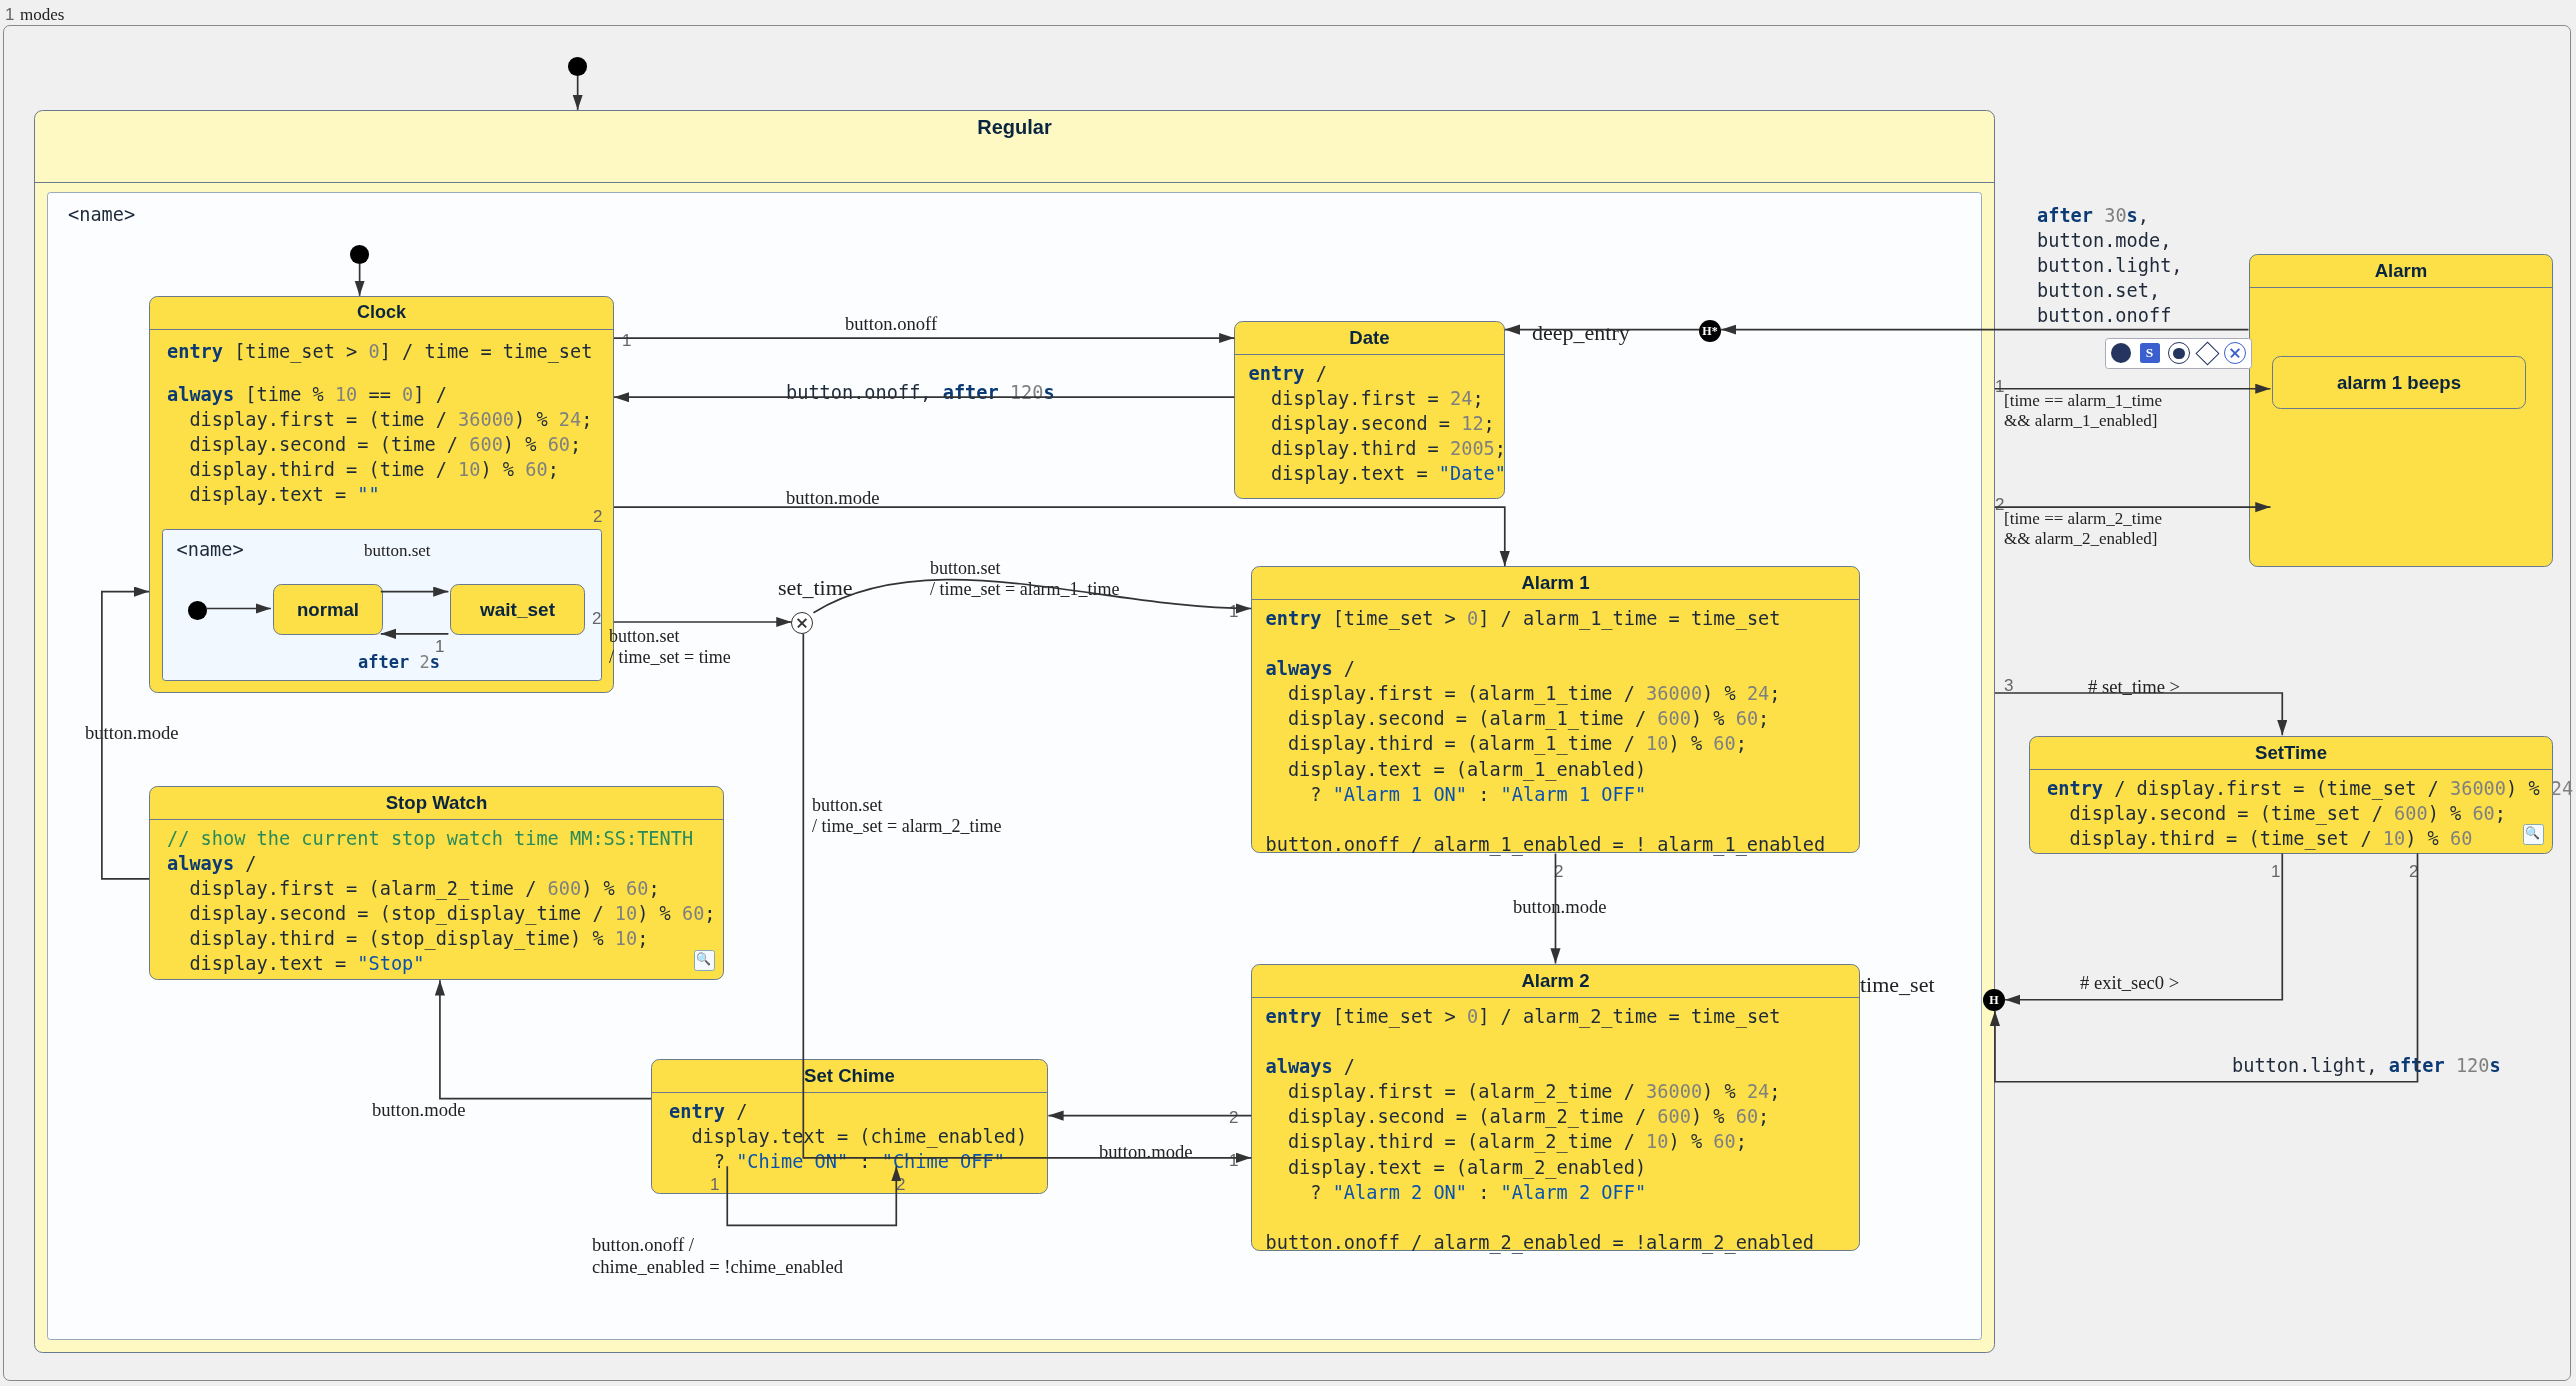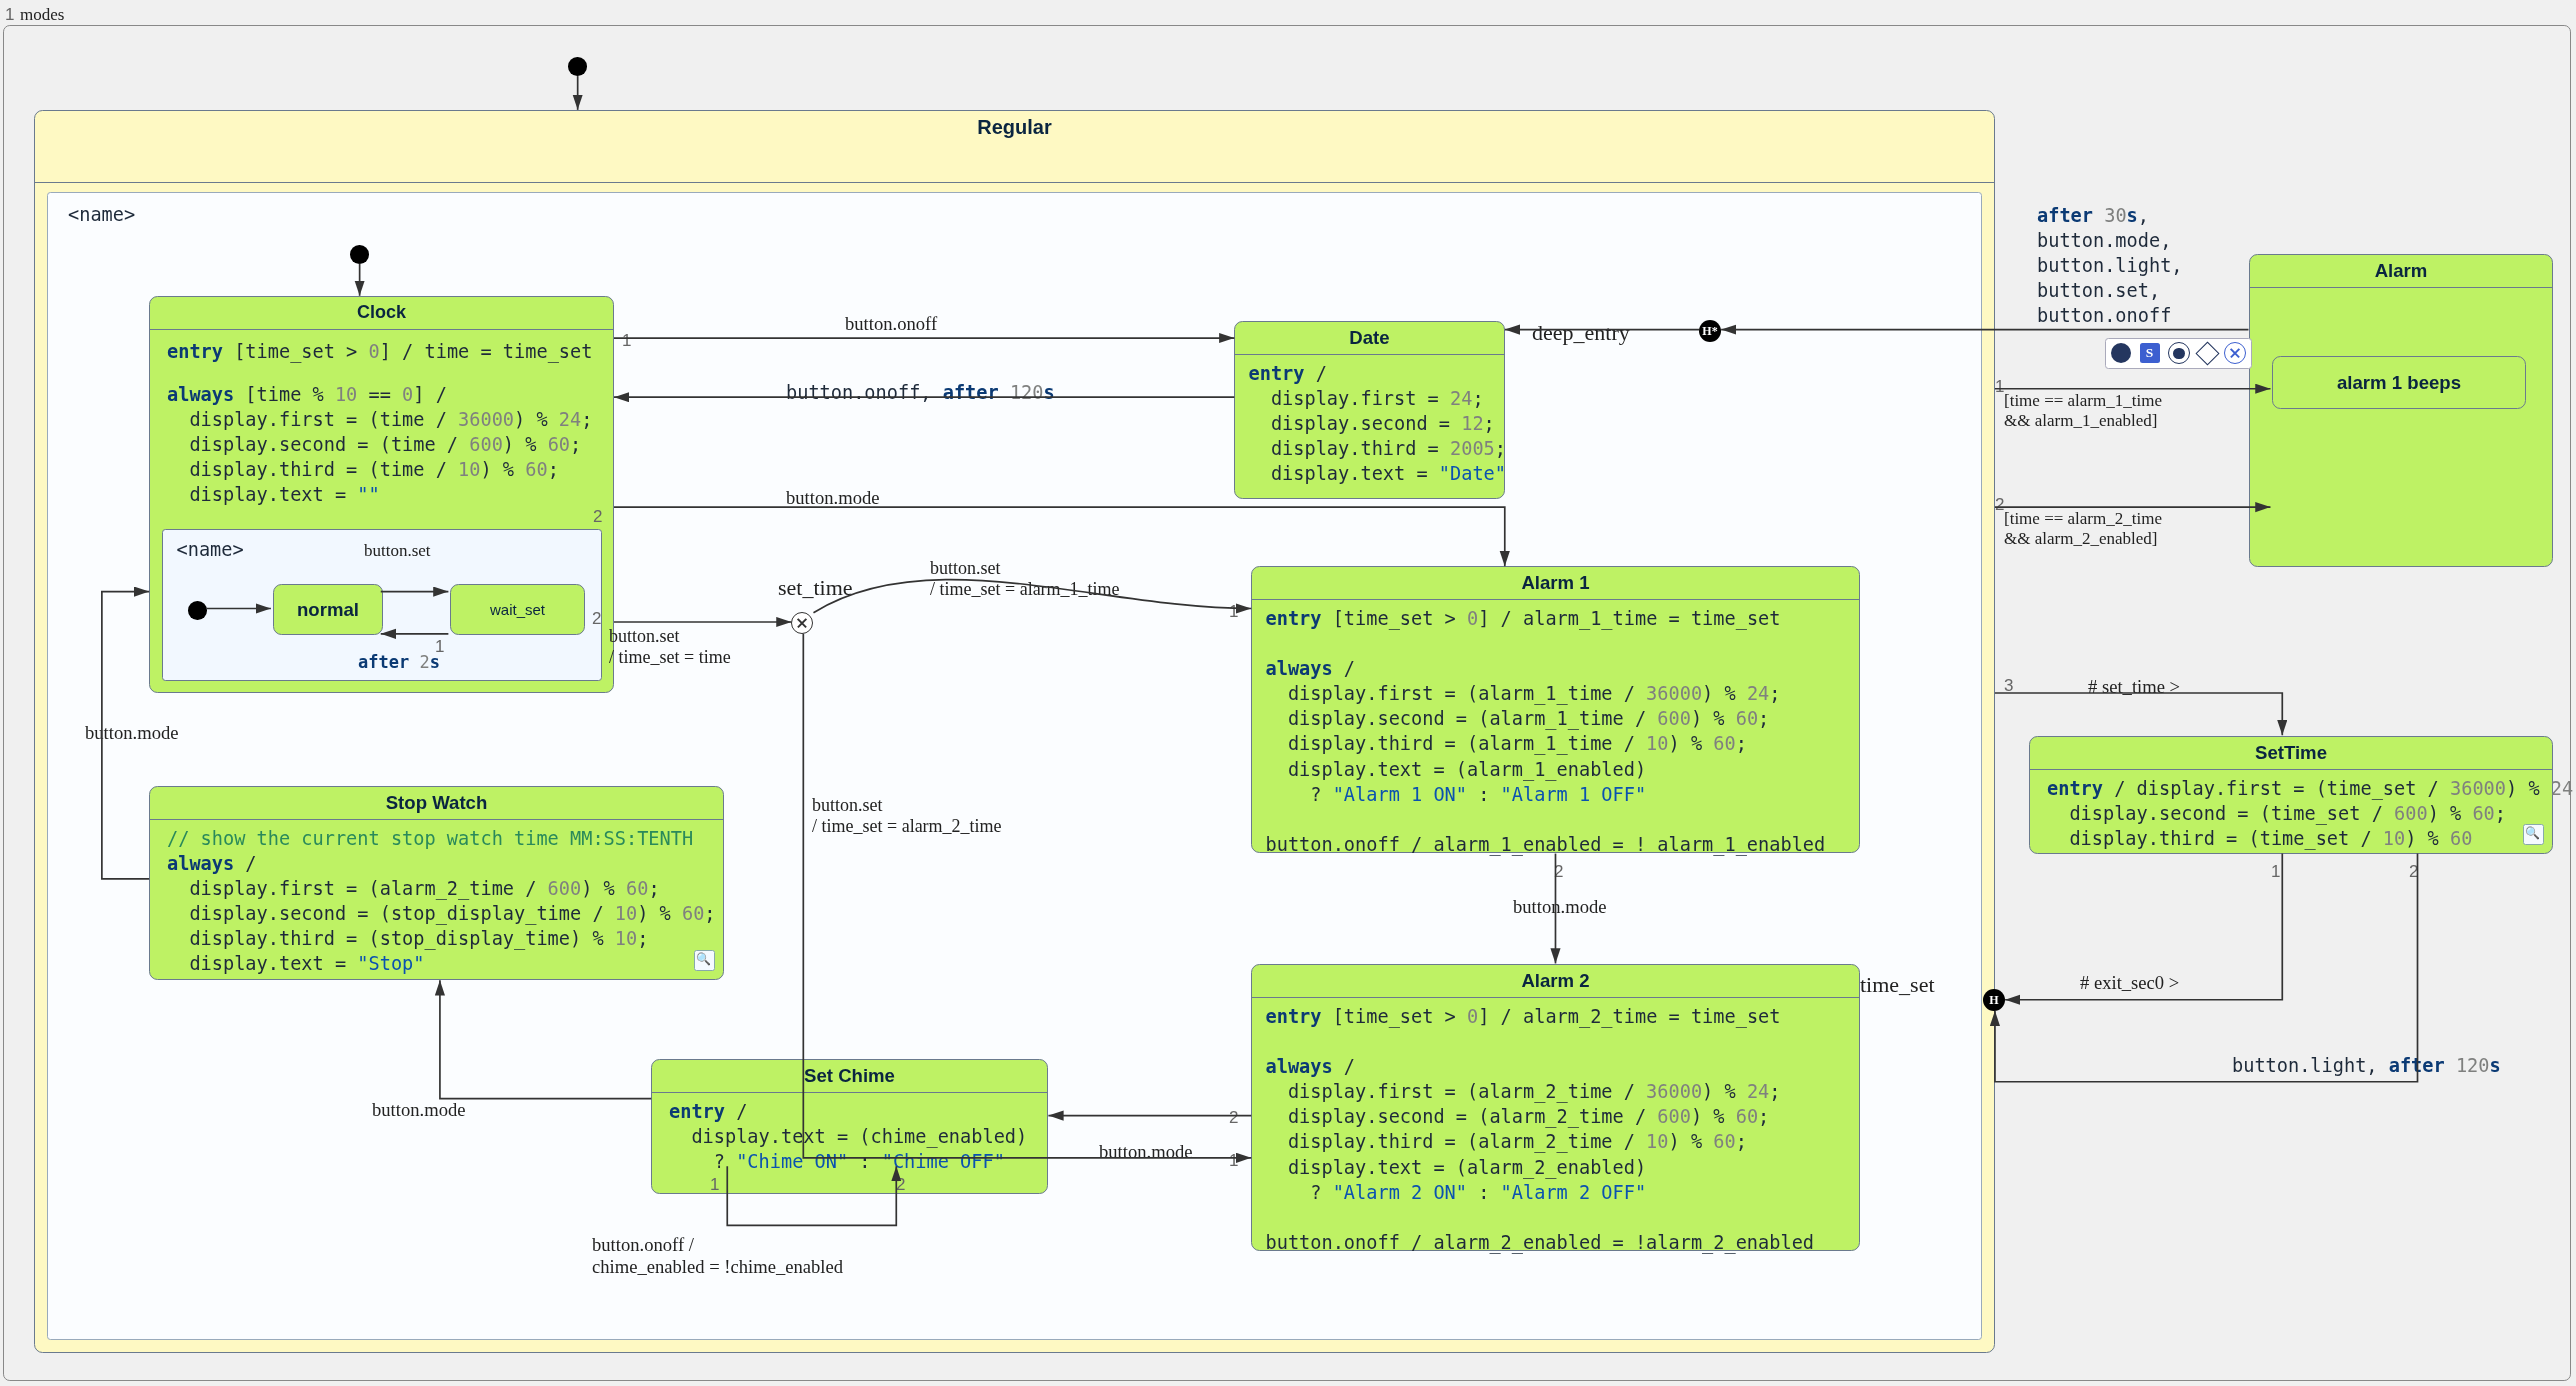--- a/index.html
+++ b/index.html
@@ -1,17 +1,17 @@
 <!DOCTYPE html>
 <html><head>
 <meta charset="utf-8">
 <style>
   html,body{margin:0;padding:0;background:#f0f0f0;font-family:Verdana,Geneva,sans-serif;font-size:9.3px;color:#000}
   #canvas{position:relative;width:2576px;height:1386px}
-  .box{position:absolute;border:0.8px solid #6a7a8e;border-radius:8.5px;background:#bef264;box-sizing:border-box}
+  .box{position:absolute;border:0.8px solid #6a7a8e;border-radius:8.5px;background:#fde047;box-sizing:border-box}
   .plain{position:absolute;border:0.8px solid #6a7a8e;border-radius:3.4px;background:#e8f0fa;box-sizing:border-box}
   .outer{position:absolute;border:0.8px solid #888;border-radius:6.8px;background:#fafafa;box-sizing:border-box}
   .title{position:absolute;left:50%;transform:translateX(-50%);top:5px;font-weight:700;color:#0a2540}
   .hr{position:absolute;left:0;right:0;border-top:0.8px solid #6a7a8e}
   .txt{position:absolute;font-family:Consolas,Menlo,monospace;font-size:18.6px;line-height:1.35;white-space:pre;color:#1e2a3a}
   .lbl{position:absolute;font-family:Verdana;font-size:18.6px;white-space:pre;color:#222}
   .kw{color:#0b3a74;font-weight:700}
   .num{color:#7f807f}
   .str{color:#0a52b0}
   .cmt{color:#2a8a5a}
@@ -70,21 +70,21 @@
   display.third = (time / <span class="num">10</span>) % <span class="num">60</span>;
   display.text = <span class="str">""</span></div>
 
     <div class="plain" style="left:12px;top:232px;width:440px;height:152px;background:#f2f8ff">
       <div class="txt" style="left:13.5px;top:6.8px">&lt;name&gt;</div>
       <div class="dot" style="left:25px;top:71px"></div>
       <div class="box" style="left:110px;top:54px;width:110px;height:51px;text-align:center">
         <div style="position:absolute;inset:0;display:flex;align-items:center;justify-content:center;font-weight:700;color:#0a2540;font-size:18.6px">normal</div>
       </div>
       <div class="box" style="left:287px;top:54px;width:135px;height:51px">
-        <div style="position:absolute;inset:0;display:flex;align-items:center;justify-content:center;font-weight:400;color:#0a2540;font-size:15px">wait_set</div>
+        <div style="position:absolute;inset:0;display:flex;align-items:center;justify-content:center;font-weight:700;color:#0a2540;font-size:19px">wait_set</div>
       </div>
     </div>
   </div>
 
   <div class="box" style="left:1234px;top:321px;width:271px;height:178px">
     <div class="title" style="font-size:18.6px">Date</div>
     <div class="hr" style="top:32px"></div>
     <div class="txt" style="left:13.5px;top:39px"><span class="kw">entry</span> /
   display.first = <span class="num">24</span>;
   display.second = <span class="num">12</span>;

